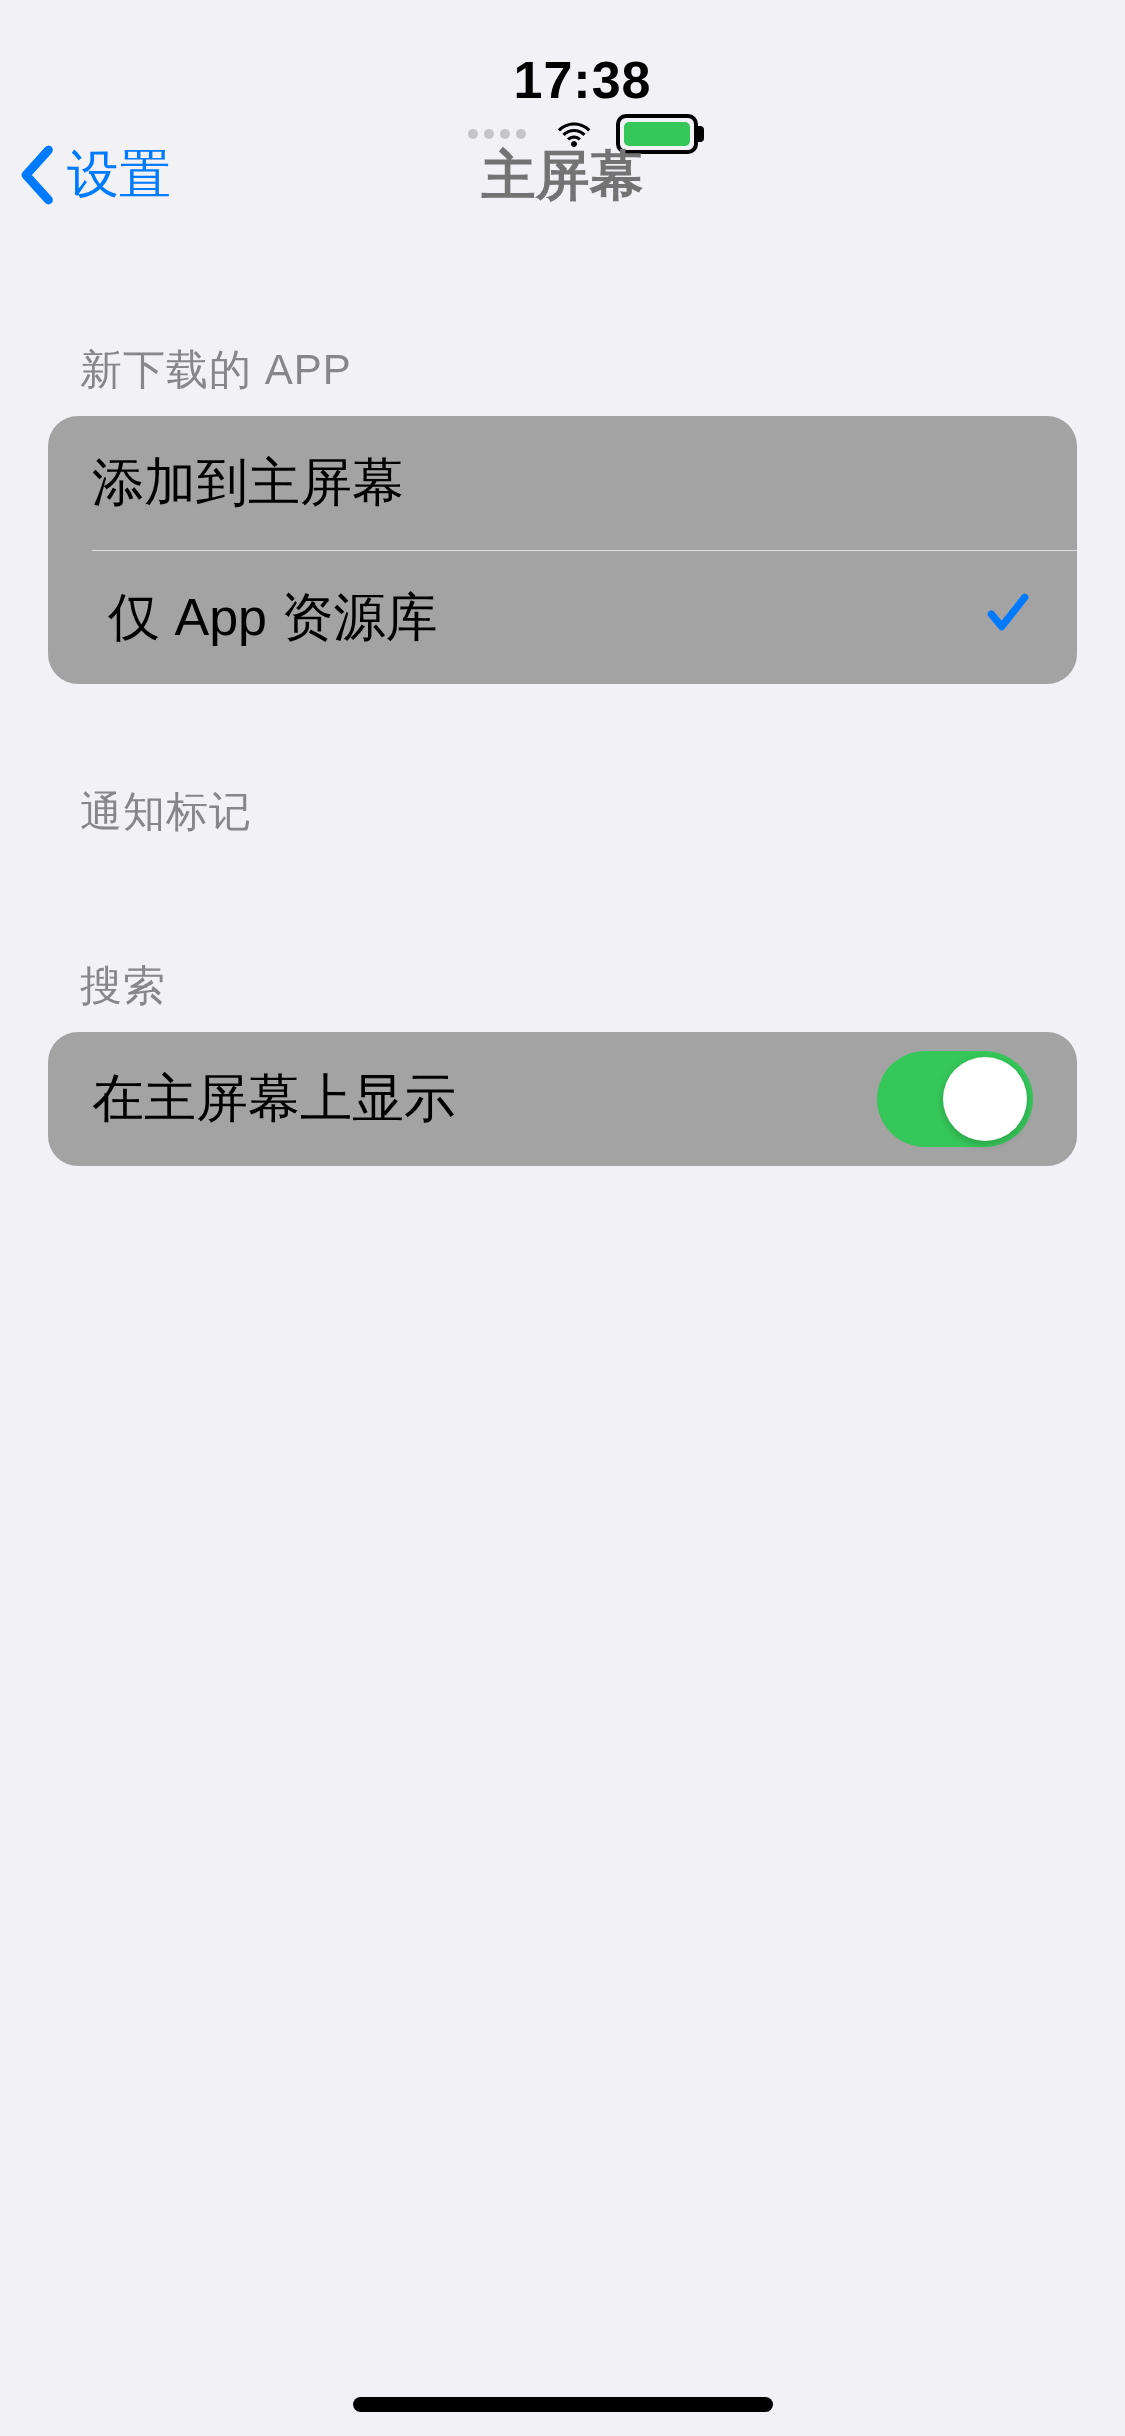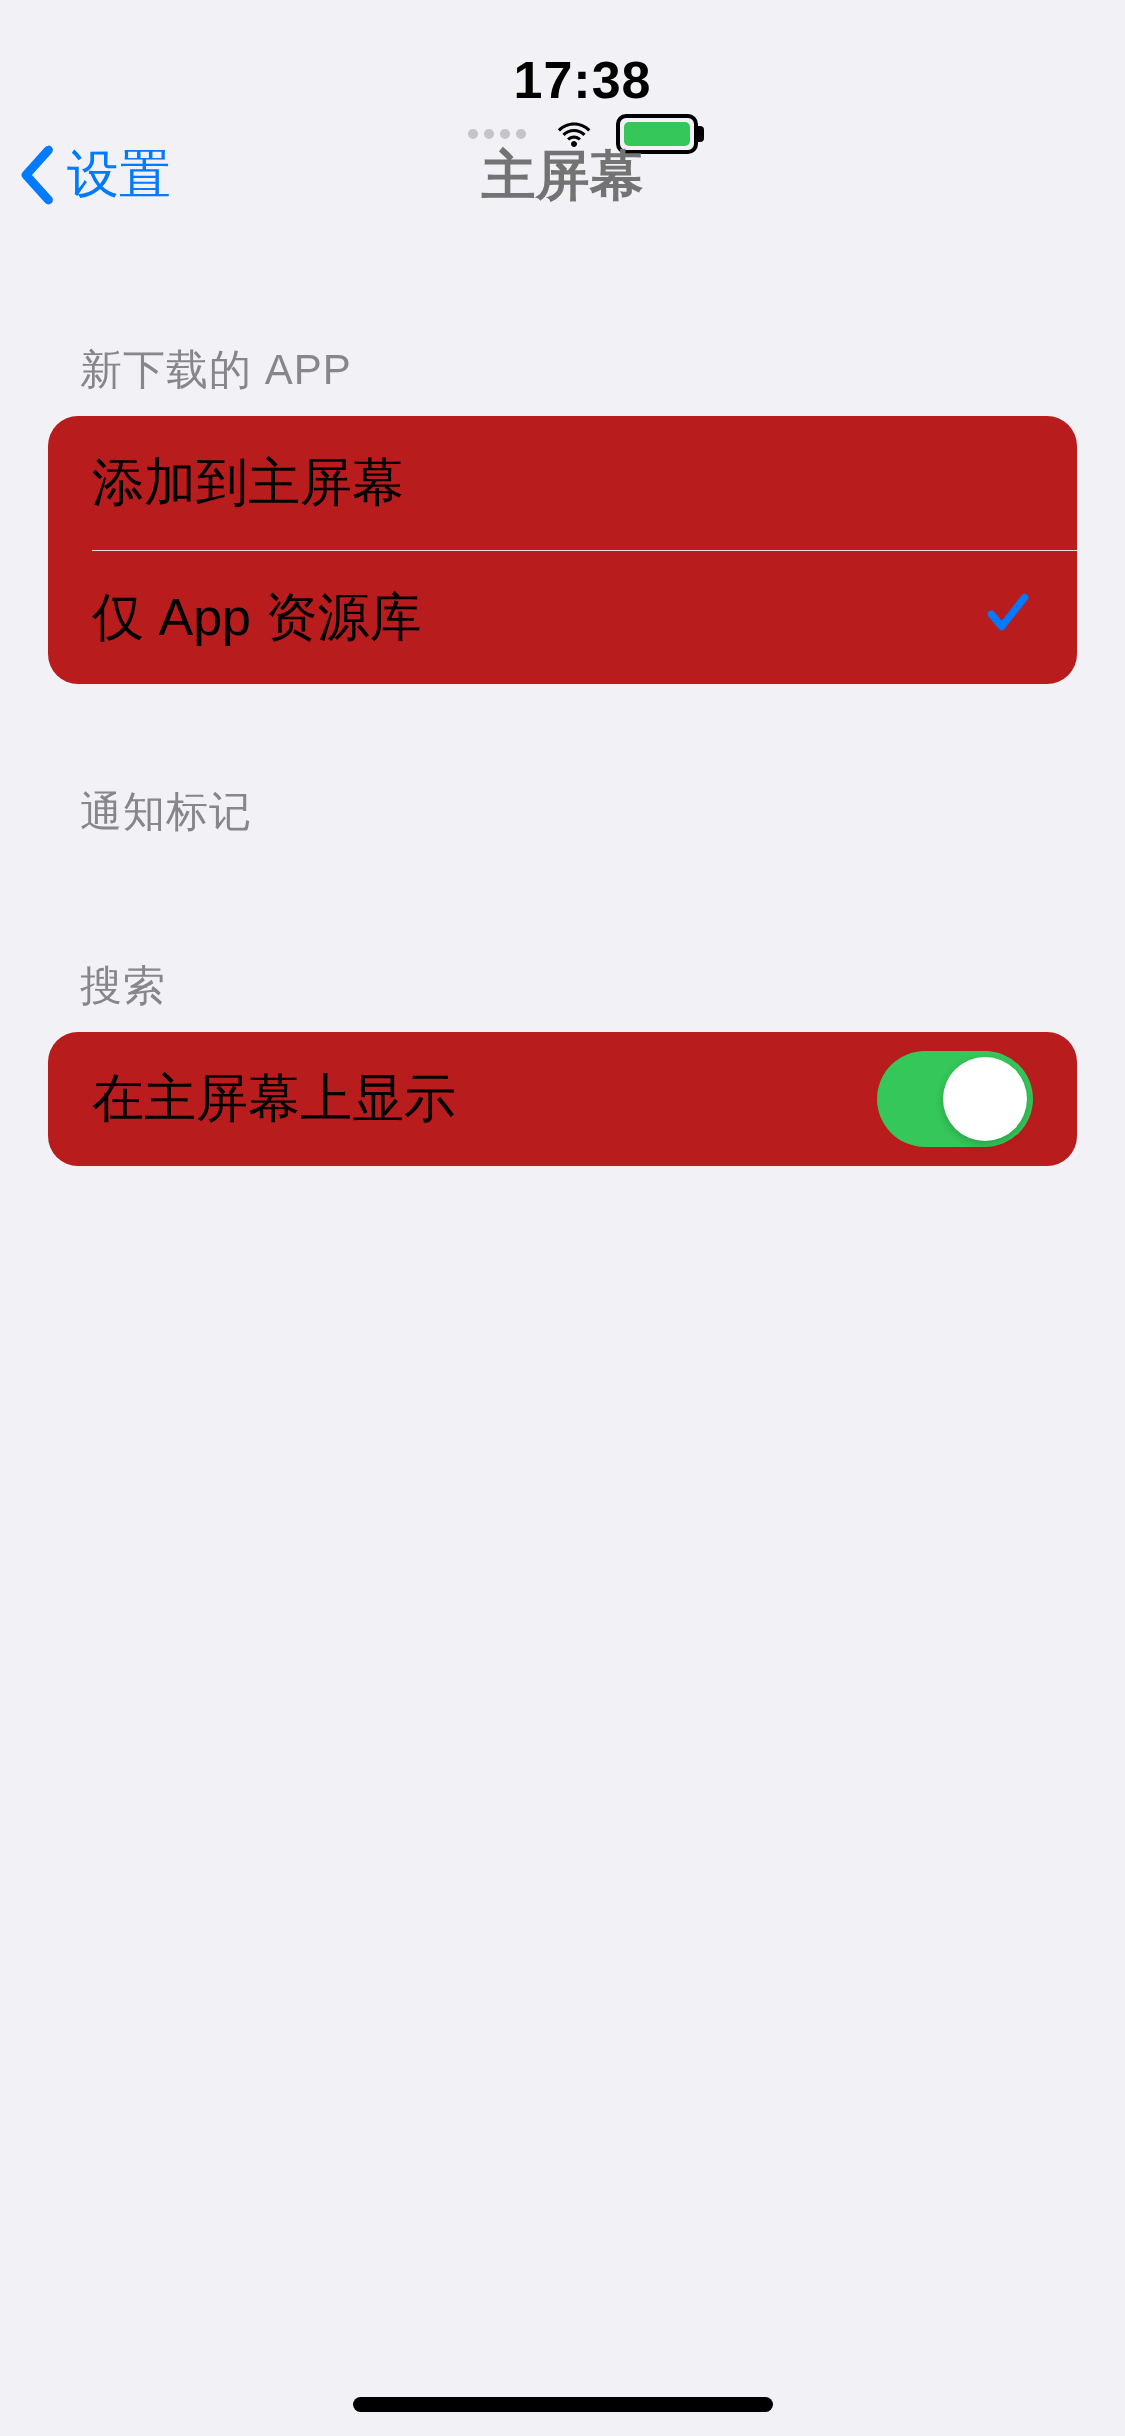--- a/index.html
+++ b/index.html
@@ -62,34 +62,34 @@
     }
     .content { padding: 0 48px; }
     .section-header {
       font-size: 42px;
       color: #86868b;
       padding: 100px 0 18px 32px;
       letter-spacing: 1px;
     }
     .section-header.first { padding-top: 72px; }
     .list-group {
-      background: #b91c1c;
+      background: #a3a3a3;
       border-radius: 30px;
       overflow: hidden;
     }
     .list-row {
       display: flex; align-items: center; justify-content: space-between;
       padding: 0 44px; height: 134px;
       font-size: 52px; color: #000; font-weight: 400;
     }
     .list-row + .list-row {
       border-top: 1px solid #e0e0e4;
       margin-left: 44px; padding-left: 0;
     }
-    .list-row + .list-row .row-label { margin-left: 0; }
+    .list-row + .list-row .row-label { margin-left: 16px; }
     .list-row + .list-row .row-trailing { margin-right: 44px; }
     .list-row + .list-row { padding-right: 0; }
     .check-icon { width: 50px; height: 50px; color: #007aff; }
     .switch {
       width: 156px; height: 96px; border-radius: 48px;
       position: relative; transition: background .2s;
     }
     .switch.off { background: #e9e9eb; }
     .switch.on { background: #35c759; }
     .switch-knob {

